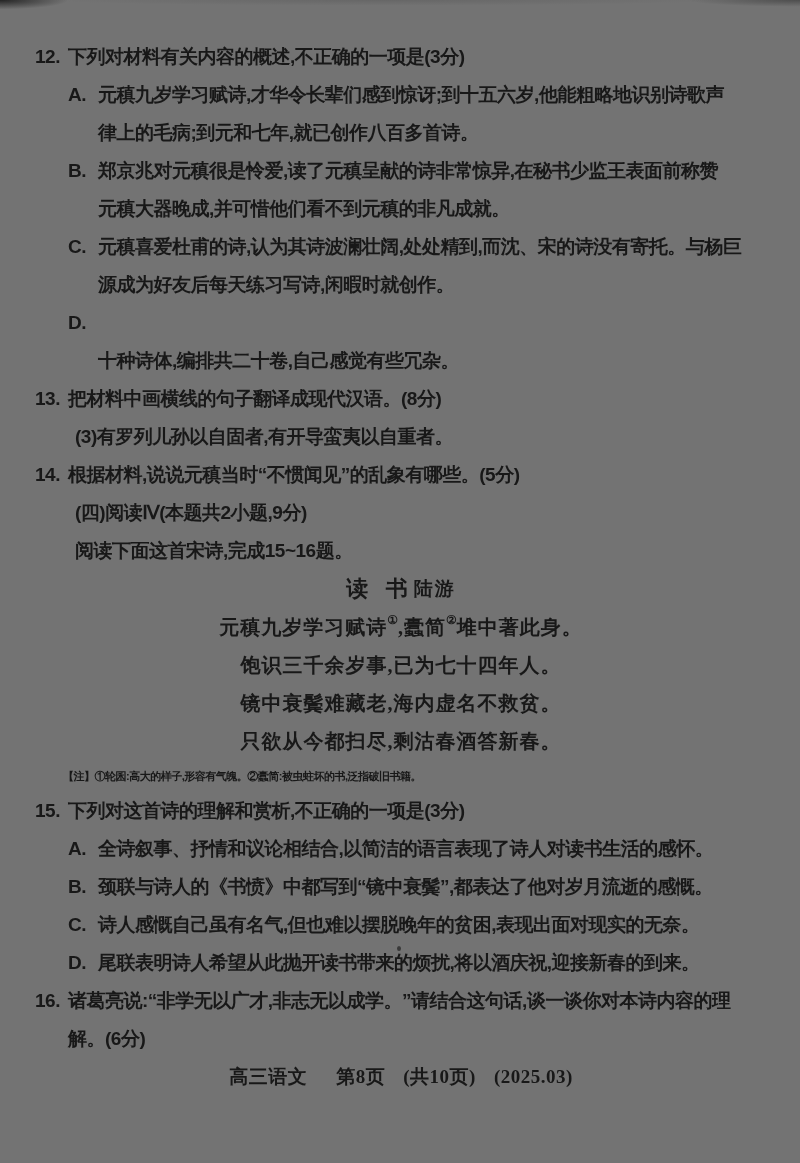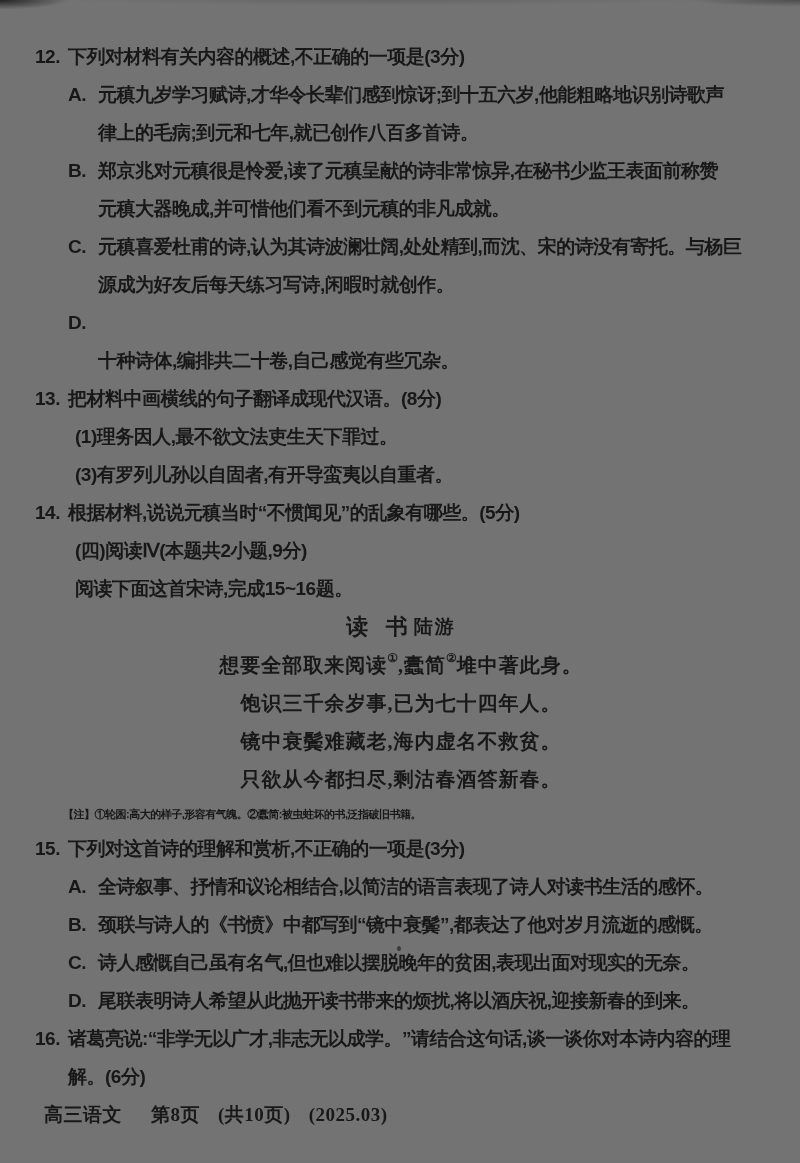--- a/index.html
+++ b/index.html
@@ -50,21 +50,21 @@
     font-family: "Liberation Serif", serif;
     font-weight: 600;
     font-size: 20px;
     letter-spacing: 1px;
   }
   .poem-title-text { font-size: 22px; letter-spacing: 6px; font-weight: 700; }
   .poem-author { font-size: 19px; letter-spacing: 2px; }
   .psup { font-size: 12px; vertical-align: super; line-height: 0; position: relative; top: -7px; letter-spacing: 0; }
   .noterow { height: 32px; font-size: 11px; padding-left: 28px; letter-spacing: -0.5px; }
   .footrow {
-    justify-content: flex-start; gap: 0;
+    justify-content: center; gap: 0;
     font-family: "Liberation Serif", serif;
     font-size: 19px; letter-spacing: 0.5px;
   }
   .footrow .fpart { margin: 0 9px; }
   .footrow .fcourse { margin-right: 20px; }
 </style>
 </head>
 <body>
 
 <div class="page">
@@ -106,23 +106,20 @@
         <span>十种诗体,编排共二十卷,自己感觉有些冗杂。</span>
       </div>
     </div>
 
     <div>
       <div class="row">
         <span class="qnum">13.</span>
         <span>把材料中画横线的句子翻译成现代汉语。(8分)</span>
       </div>
       <div class="row subrow">
-        <span>(1)理务因人,最不欲文法吏生天下罪过。</span>
-      </div>
-      <div class="row subrow">
         <span>(3)有罗列儿孙以自固者,有开导蛮夷以自重者。</span>
       </div>
     </div>
 
     <div class="row">
       <span class="qnum">14.</span>
       <span>根据材料,说说元稹当时“不惯闻见”的乱象有哪些。(5分)</span>
     </div>
 
     <div>
@@ -133,21 +130,21 @@
         <span>阅读下面这首宋诗,完成15~16题。</span>
       </div>
     </div>
 
     <div>
       <div class="row poemrow">
         <span class="poem-title-text">读 书</span>
         <span class="poem-author">陆游</span>
       </div>
       <div class="row poemrow">
-        <span>想要全部取来阅读</span>
+        <span>元稹九岁学习赋诗</span>
           <span class="psup">①</span>
           <span>,蠹简</span>
           <span class="psup">②</span>
           <span>堆中著此身。</span>
       </div>
       <div class="row poemrow">
         <span>饱识三千余岁事,已为七十四年人。</span>
       </div>
       <div class="row poemrow">
         <span>镜中衰鬓难藏老,海内虚名不救贫。</span>

